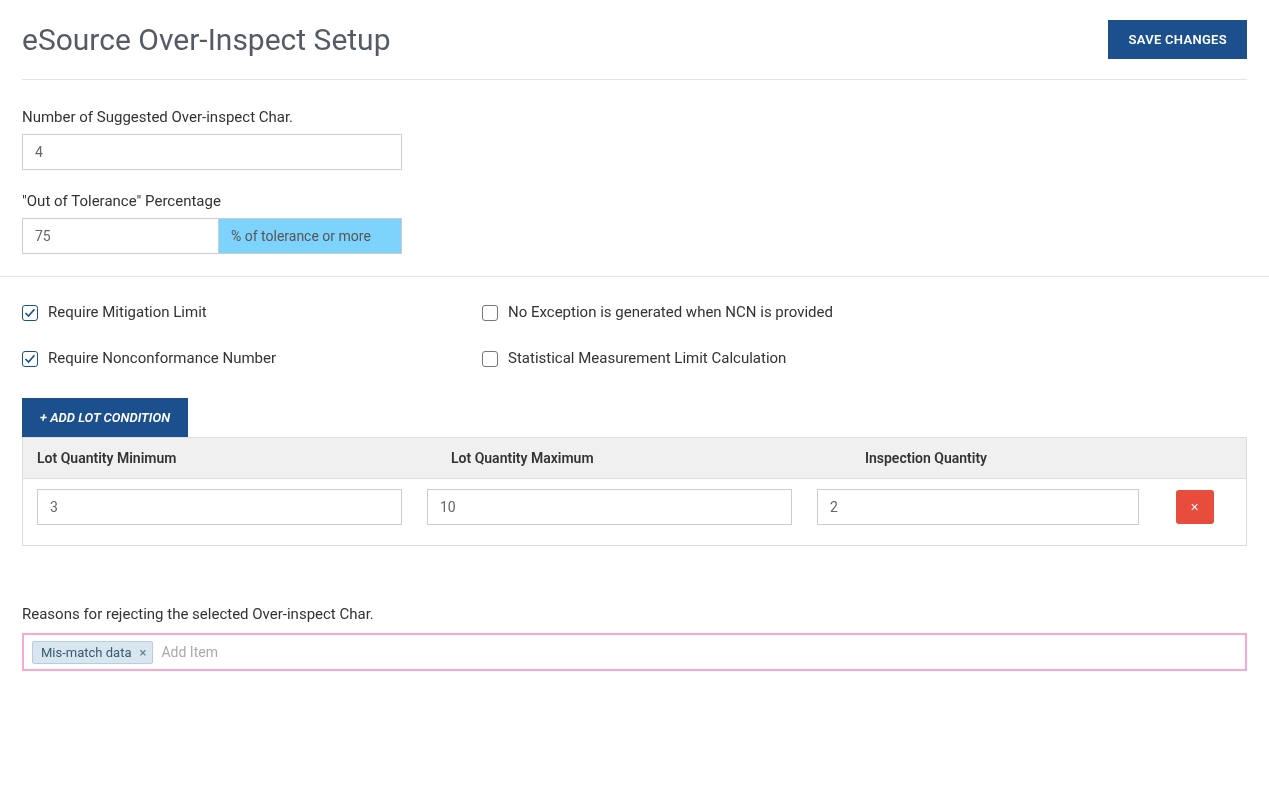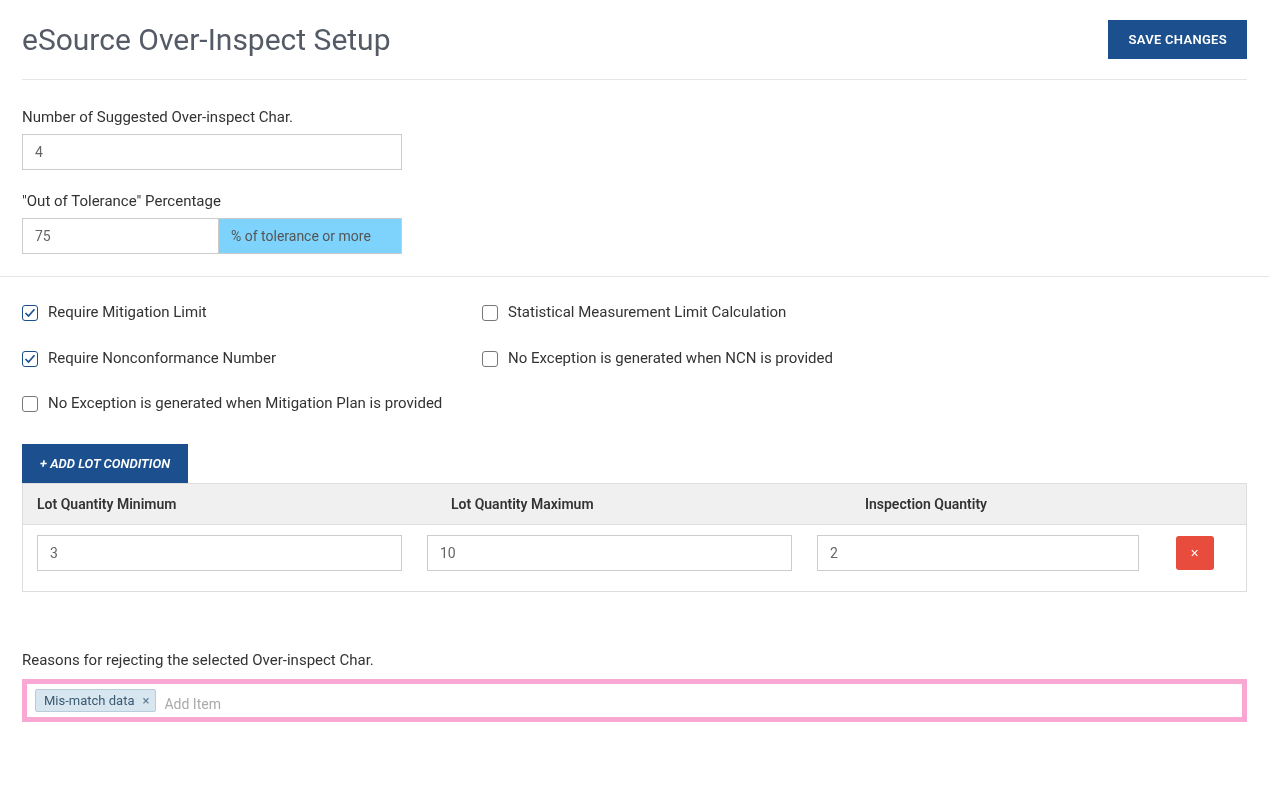--- a/index.html
+++ b/index.html
@@ -197,24 +197,24 @@
     .reasons-section {
       margin-top: 59px;
     }
     .reasons-label {
       font-size: 15px;
       color: #333;
       margin-bottom: 10px;
       display: block;
     }
     .tag-input {
-      border: 5px solid #f9a8d4;
+      border: 2px solid #f9a8d4;
       padding: 5px 8px;
       display: flex;
-      align-items: flex-end;
+      align-items: center;
       gap: 8px;
       flex-wrap: wrap;
       min-height: 38px;
     }
     .tag {
       background: #d8e6f0;
       color: #3a5a72;
       border: 1px solid #b8cddc;
       border-radius: 2px;
       padding: 3px 6px 3px 8px;
@@ -279,40 +279,34 @@
         <span class="checkbox-label">Require Mitigation Limit</span>
       </div>
       <div class="checkbox-row">
         <div class="checkbox checked">
           <svg viewBox="0 0 16 16">
               <path d="M2 8 L6 12 L14 3" stroke="#1b4f8e" stroke-width="2.2" fill="none"></path>
             </svg>
         </div>
         <span class="checkbox-label">Require Nonconformance Number</span>
       </div>
-      <div class="checkbox-row">
-        <div class="checkbox">
-          
-        </div>
-        <span class="checkbox-label">No Exception is generated when Mitigation Plan is provided</span>
-      </div>
     </div>
 
     <div class="checkbox-col-wide">
       <div class="checkbox-row">
         <div class="checkbox">
           
         </div>
-        <span class="checkbox-label">Statistical Measurement Limit Calculation</span>
+        <span class="checkbox-label">No Exception is generated when NCN is provided</span>
       </div>
       <div class="checkbox-row">
         <div class="checkbox">
           
         </div>
-        <span class="checkbox-label">No Exception is generated when NCN is provided</span>
+        <span class="checkbox-label">Statistical Measurement Limit Calculation</span>
       </div>
     </div>
   </div>
 
   <div class="lot-section">
     <button class="btn-add-lot">+ ADD LOT CONDITION</button>
     <div class="lot-table">
       <div class="lot-header">
         <div class="lot-header-cell lot-col-1">Lot Quantity Minimum</div>
         <div class="lot-header-cell lot-col-2">Lot Quantity Maximum</div>

